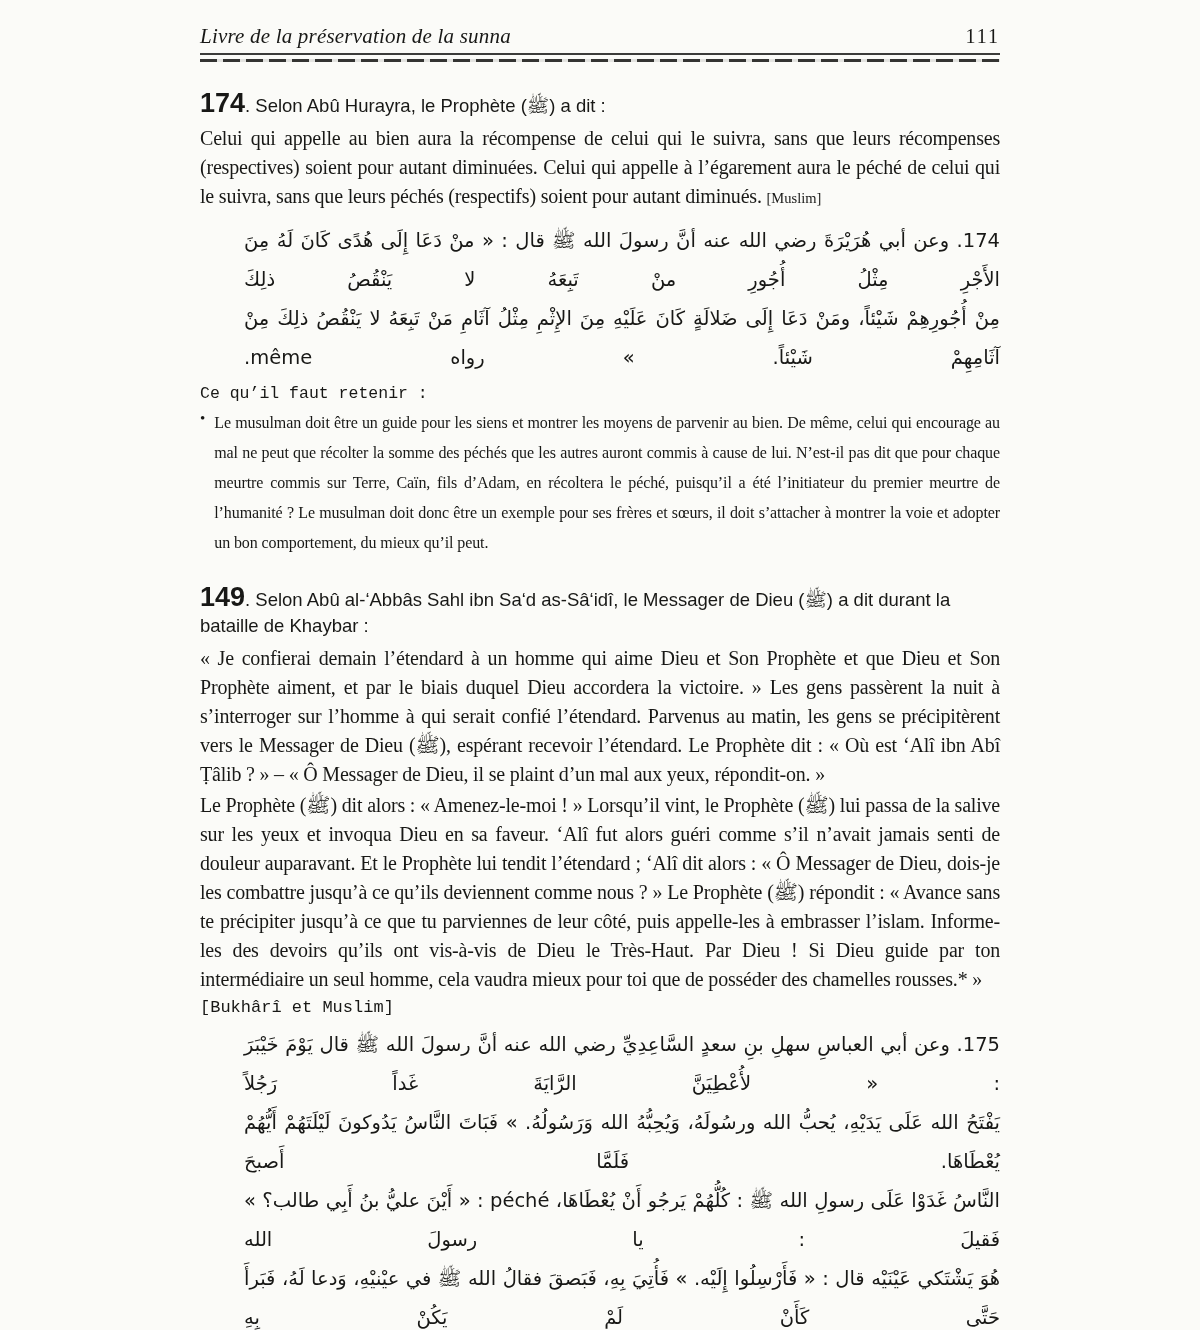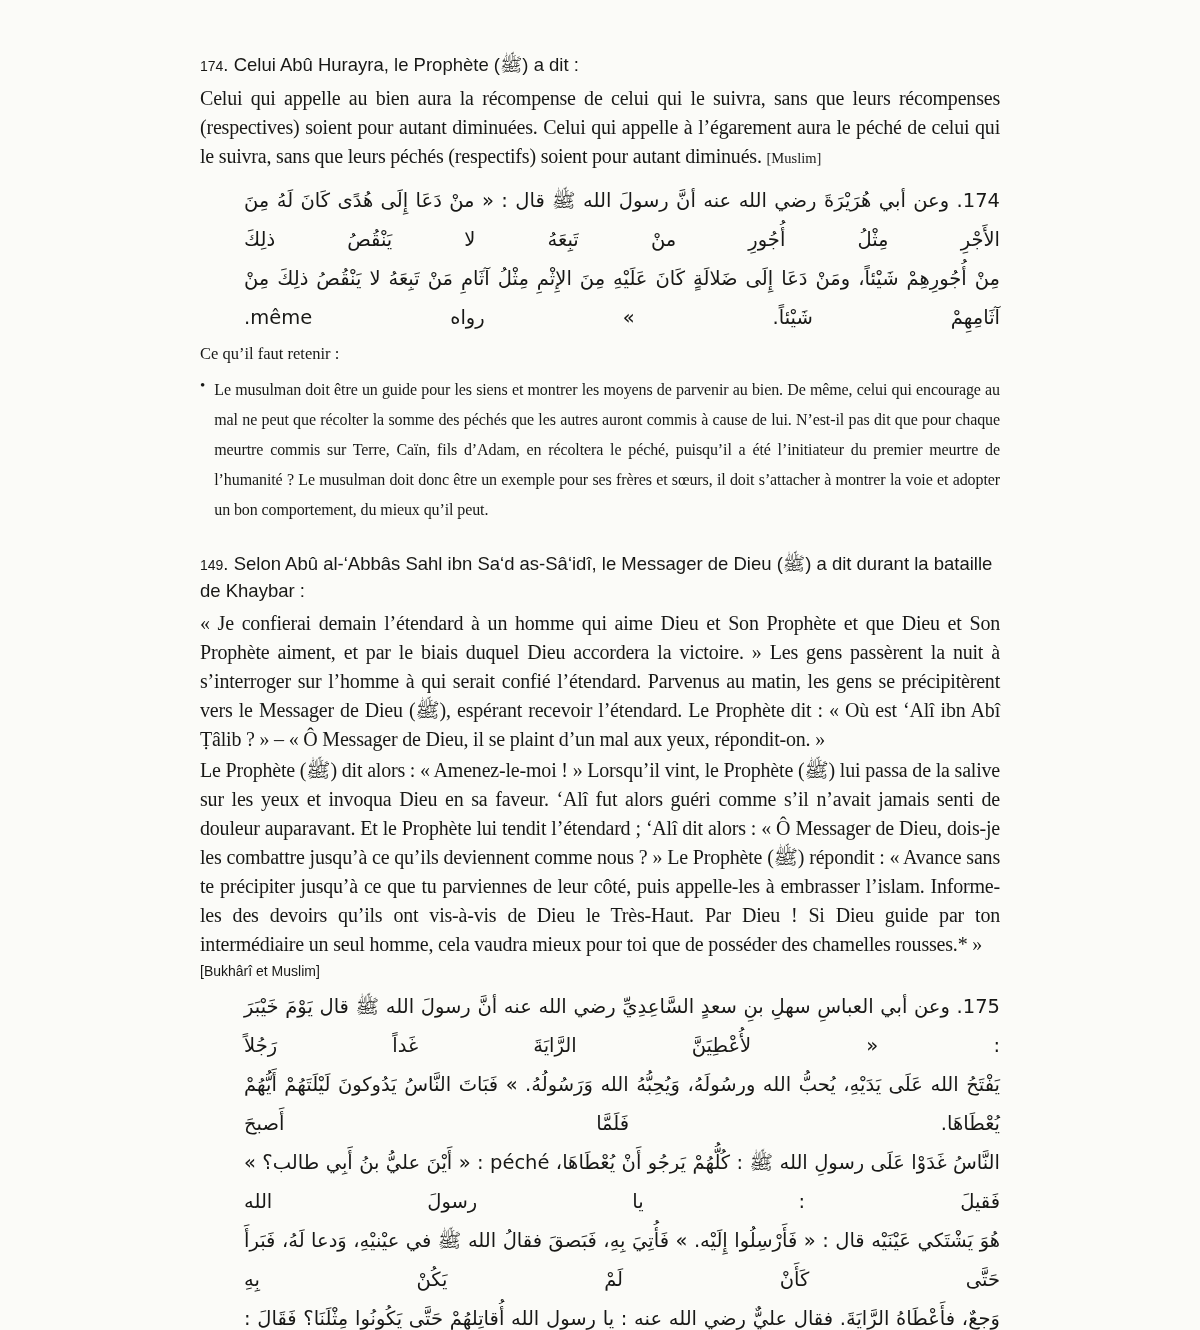--- a/index.html
+++ b/index.html
@@ -25,68 +25,76 @@
     height: 3px; margin-top: 4px;
     background: repeating-linear-gradient(90deg, #343432 0 17px, rgba(52,52,50,0.12) 17px 23px);
   }
 
   
   .hadith-heading {
     font-family: "Liberation Sans", "DejaVu Sans", sans-serif;
     font-weight: 400; font-size: 18.5px; line-height: 26px;
     margin: 28px 0 5px 0;
   }
-  .hadith-number { font-weight: 400; font-size: 14px; }
+  .hadith-number { font-weight: 700; font-size: 27px; }
 
   .translation {
     font-size: 20px; line-height: 29px;
     text-align: justify; letter-spacing: -0.2px;
     margin: 0 0 2px 0;
   }
   .source {
     font-family: Liberation Serif, serif;
     font-size: 14.5px; letter-spacing: 0;
   }
   .source-line {
-    font-family: Liberation Sans, sans-serif;
-    font-size: 14px; margin: 4px 0 8px 0;
+    font-family: Liberation Mono, monospace;
+    font-size: 17px; margin: 4px 0 8px 0;
   }
 
   
   .arabic {
     direction: rtl;
     font-family: "DejaVu Sans", sans-serif;
     font-size: 19.5px;
     margin-top: 8px;
   }
   .arabic-line { text-align: justify; text-align-last: justify; line-height: 39px; margin-left: 44px; }
 
   
   .key-points { margin-top: 7px; }
   .key-points-label {
-    font-family: Liberation Serif, serif;
-    font-size: 16.5px; margin-bottom: 11px;
+    font-family: Liberation Mono, monospace;
+    font-size: 16.5px; margin-bottom: 5px;
   }
   .key-point { display: flex; gap: 9px; }
   .bullet { font-size: 15px; line-height: 21.5px; }
   .key-point-text {
     flex: 1; font-size: 16px; line-height: 30px;
     text-align: justify; letter-spacing: -0.1px;
   }
 
   .hadith-175 .hadith-heading { margin-top: 26px; }
 </style>
 </head>
 <body>
 
 <div class="page">
 
+  <header>
+    <div class="header-row">
+      <span class="book-title">Livre de la préservation de la sunna</span>
+      <span class="page-number">111</span>
+    </div>
+    <div class="rule-thin"></div>
+    <div class="rule-dashed"></div>
+  </header>
 
   <section class="hadith">
-    <h2 class="hadith-heading"><span class="hadith-number">174</span><span>. Celui Abû Hurayra, le Prophète (ﷺ) a dit :</span></h2>
+    <h2 class="hadith-heading"><span class="hadith-number">174</span><span>. Selon Abû Hurayra, le Prophète (ﷺ) a dit :</span></h2>
 
     <p class="translation"><span>Celui qui appelle au bien aura la récompense de celui qui le suivra, sans que leurs récompenses (respectives) soient pour autant diminuées. Celui qui appelle à l’égarement aura le péché de celui qui le suivra, sans que leurs péchés (respectifs) soient pour autant diminués.</span> <span class="source">[Muslim]</span></p>
 
     <div class="arabic">
       <div class="arabic-line">174. وعن أبي هُرَيْرَةَ رضي الله عنه أنَّ رسولَ الله ﷺ قال : « منْ دَعَا إِلَى هُدًى كَانَ لَهُ مِنَ الأَجْرِ مِثْلُ أُجُورِ منْ تَبِعَهُ لا يَنْقُصُ ذلِكَ</div>
       <div class="arabic-line">مِنْ أُجُورِهِمْ شَيْئاً، ومَنْ دَعَا إِلَى ضَلالَةٍ كَانَ عَلَيْهِ مِنَ الإِثْمِ مِثْلُ آثَامِ مَنْ تَبِعَهُ لا يَنْقُصُ ذلِكَ مِنْ آثَامِهِمْ شَيْئاً. » رواه même.</div>
     </div>
 
     <div class="key-points">
       <div class="key-points-label">Ce qu’il faut retenir :</div>

